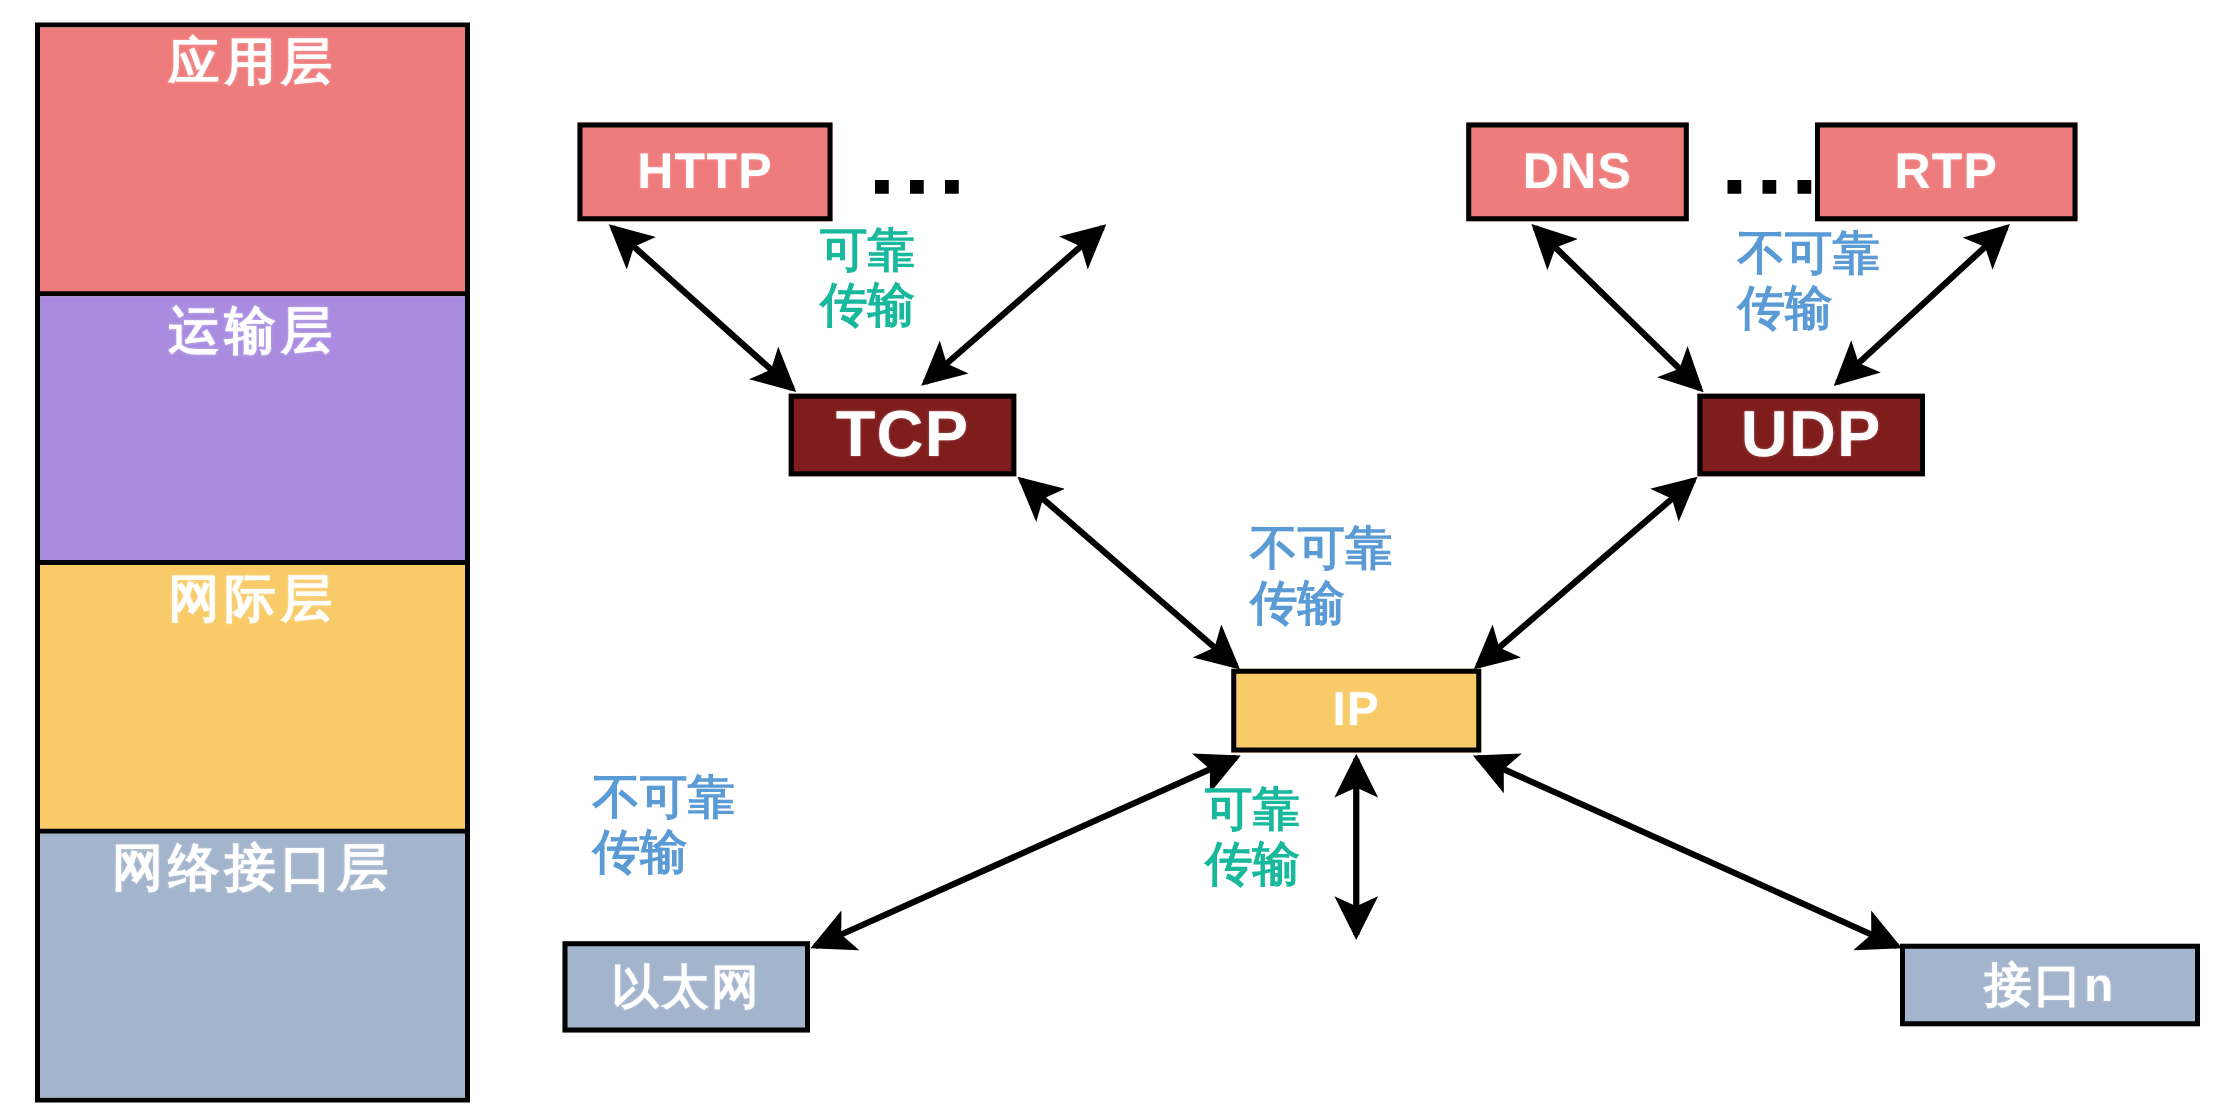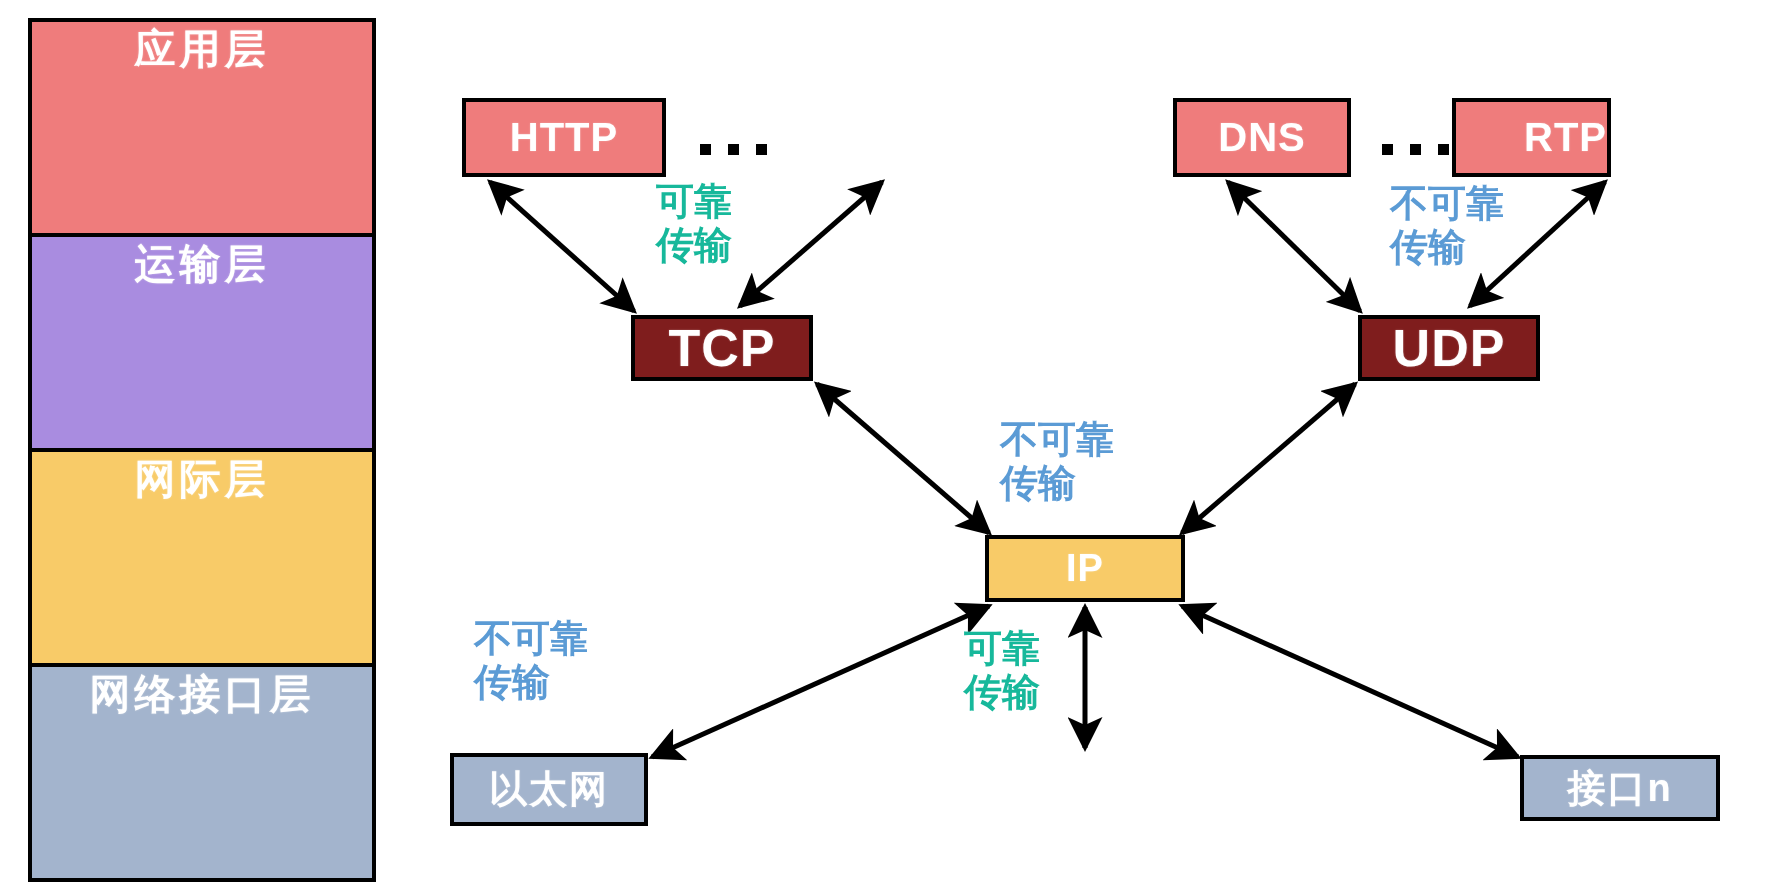--- a/index.html
+++ b/index.html
@@ -61,27 +61,27 @@
     z-index: 5;
   }
   .box-app  { background: #ef7c7c; font-size: 40px; letter-spacing: 1px; }
   .box-tran { background: #7f1d1d; font-size: 52px; letter-spacing: 1px; }
   .box-net  { background: #f8cb68; font-size: 38px; letter-spacing: 1px; }
   .box-link { background: #a3b4cd; font-size: 38px; letter-spacing: 2px; }
 
   #box-http  { left: 462px;  top: 98px;  width: 204px; height: 79px; }
   #box-smtp  { left: 818px;  top: 98px;  width: 186px; height: 79px; }
   #box-dns   { left: 1173px; top: 98px;  width: 178px; height: 79px; }
-  #box-rtp   { left: 1452px; top: 98px;  width: 159px; height: 79px; justify-content: flex-end; }
+  #box-rtp   { left: 1452px; top: 98px;  width: 210px; height: 79px; }
   #box-tcp   { left: 631px;  top: 315px; width: 182px; height: 66px; }
   #box-udp   { left: 1358px; top: 315px; width: 182px; height: 66px; }
   #box-ip    { left: 985px;  top: 535px; width: 200px; height: 67px; }
   #box-eth   { left: 450px;  top: 753px; width: 198px; height: 73px; }
   #box-wlan  { left: 880px;  top: 751px; width: 410px; height: 74px; }
-  #box-ifn   { left: 1520px; top: 755px; width: 200px; height: 66px; }
+  #box-ifn   { left: 1520px; top: 755px; width: 240px; height: 66px; }
 
   
   .ellipsis {
     position: absolute;
     display: flex;
     gap: 17px;
     align-items: center;
     z-index: 4;
   }
   .ellipsis span {

